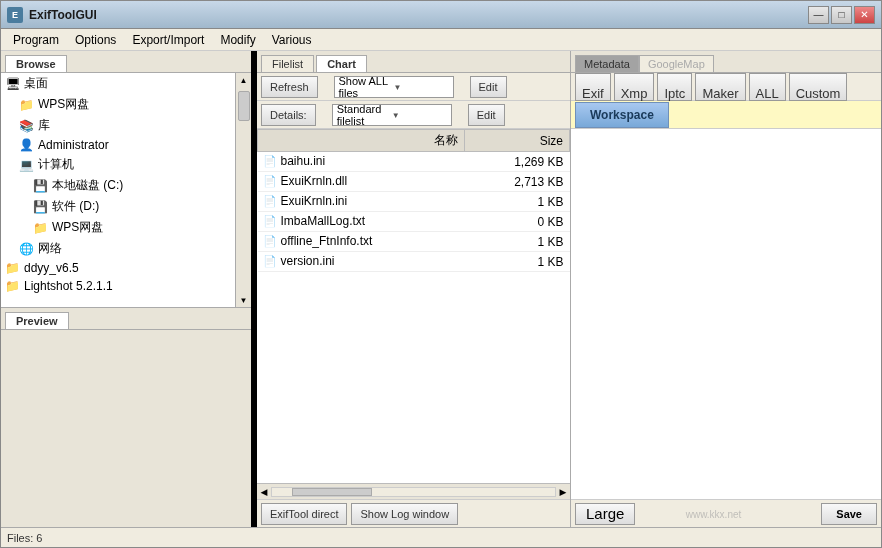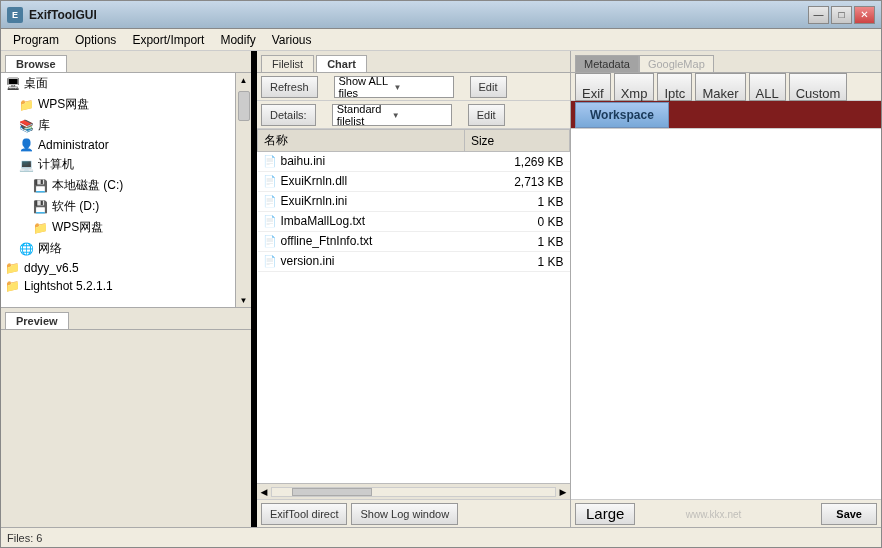--- a/index.html
+++ b/index.html
@@ -214,21 +214,21 @@
     }
     table {
       width: 100%;
       border-collapse: collapse;
       font-size: 12px;
     }
     th {
       background: #e0dcd0;
       border: 1px solid #bbb;
       padding: 2px 6px;
-      text-align: left;
+      text-align: right;
       font-weight: normal;
       position: sticky;
       top: 0;
     }
     td {
       padding: 2px 6px;
       border-bottom: 1px solid #eee;
     }
     .size-col { text-align: right; }
     .file-icon { width: 14px; height: 14px; display: inline-block; margin-right: 3px; font-size: 11px; }
@@ -296,21 +296,21 @@
       padding: 0 14px;
       background: linear-gradient(to bottom, #a8c8f0, #78a8d8);
       border: 1px solid #7090b8;
       cursor: pointer;
       font-size: 12px;
       color: #1a3a5a;
       font-weight: bold;
     }
     .workspace-row {
       height: 28px;
-      background: #7f1d1d;
+      background: #fef9c3;
       display: flex;
       align-items: center;
       padding: 2px 4px;
       border-bottom: 1px solid #ccc;
     }
     .meta-header {
       height: 20px;
       background: #e8e4d8;
       display: flex;
       align-items: center;

